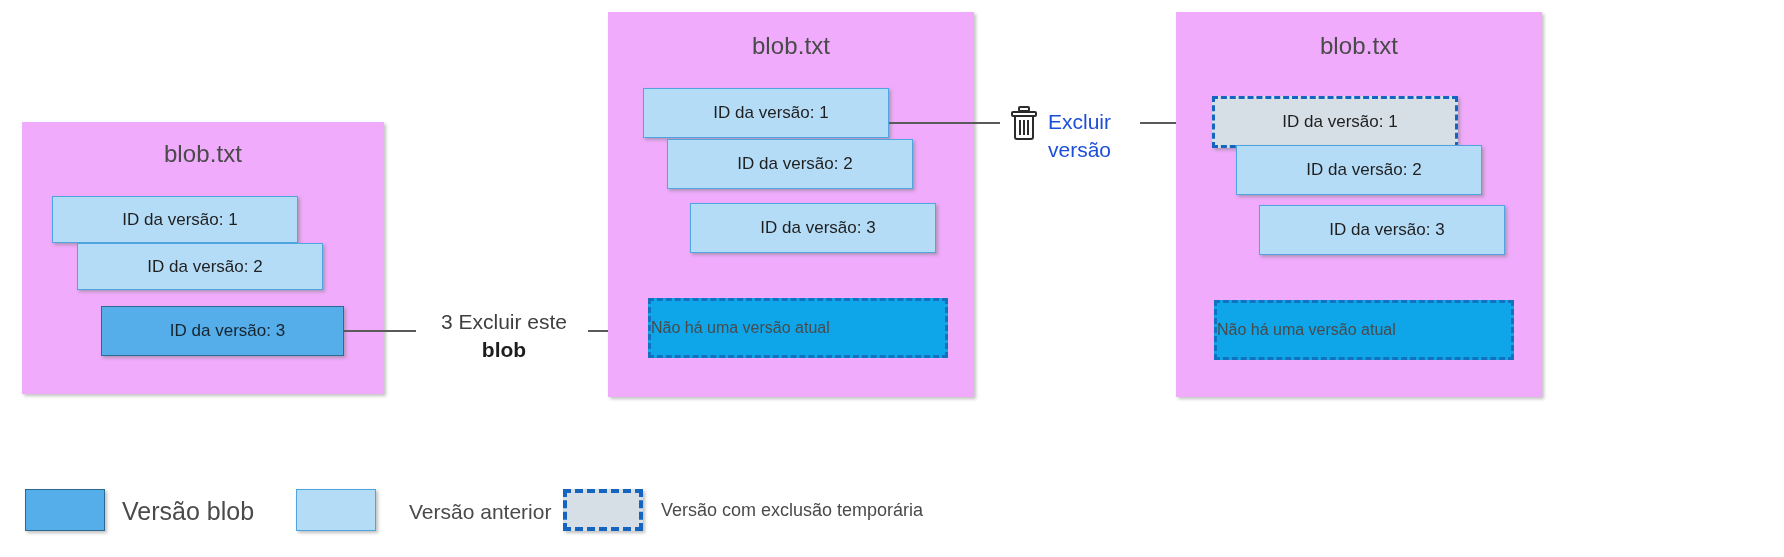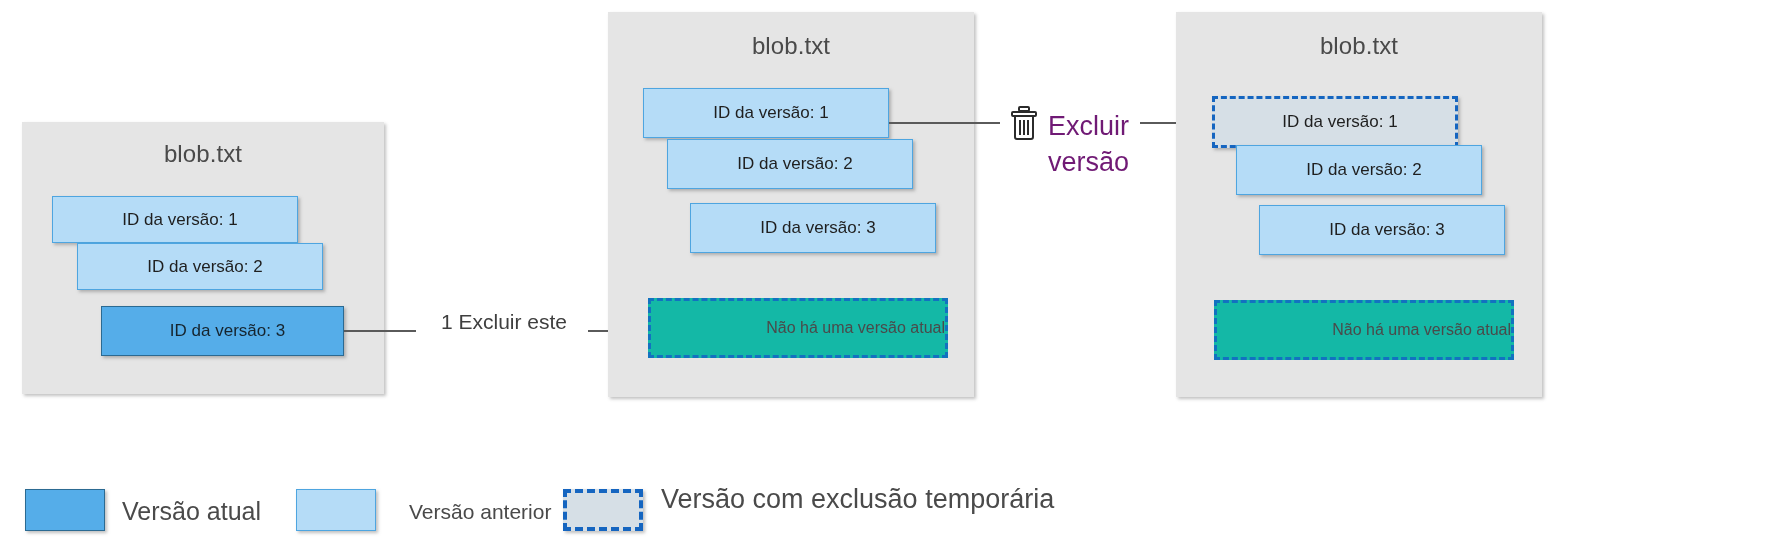--- a/index.html
+++ b/index.html
@@ -12,21 +12,21 @@
     width: 1784px;
     height: 557px;
     position: relative;
     overflow: hidden;
     color: #3c3c3c;
   }
 
   
   .panel {
     position: absolute;
-    background: #e5e5e5;
+    background: #f0abfc;
     box-shadow: 2px 2px 3px rgba(120,120,120,0.45);
   }
   .panel-title {
     position: absolute;
     left: 0;
     right: 0;
     text-align: center;
     font-size: 24px;
     color: #4a4a4a;
     letter-spacing: .1px;
@@ -57,25 +57,25 @@
     background: #d6dfe6;
     border: 3px dashed #1565c0;
     color: #1f1f1f;
     box-shadow: 2px 2px 3px rgba(130,130,130,0.55);
   }
 
   
   .noversion {
     position: absolute;
     box-sizing: border-box;
-    background: #14b8a6;
+    background: #0ea5e9;
     border: 3px dashed #1272c0;
     display: flex;
     align-items: center;
-    justify-content: flex-end;
+    justify-content: flex-start;
     font-size: 16px;
     color: #4a4a4a;
   }
 
   
   .hline {
     position: absolute;
     height: 0;
     border-top: 2px solid #5a5a5a;
   }
@@ -93,22 +93,22 @@
     font-size: 21px;
     color: #3f3f3f;
     line-height: 1.32;
     text-align: center;
     white-space: nowrap;
   }
   .steplabel .bold { font-weight: bold; color: #1d1d1d; }
 
   .actionlabel {
     position: absolute;
-    font-size: 27px;
-    color: #701a75;
+    font-size: 21px;
+    color: #1d4ed8;
     line-height: 1.35;
     white-space: nowrap;
   }
 
   
   .trash-icon { position: absolute; }
 
   
   .legend-swatch {
     position: absolute;
@@ -148,21 +148,22 @@
 <div class="vcard previous" style="left:77px; top:243px; width:246px; height:47px;">
   <span>ID da versão: 2</span>
 </div>
 <div class="vcard current" style="left:101px; top:306px; width:243px; height:50px;">
   <span>ID da versão: 3</span>
 </div>
 
 <div class="hline" style="left:344px; top:330px; width:72px;"></div>
 
 <div class="steplabel" style="left:424px; top:308px; width:160px;">
-  <div>1 Excluir este</div>
+  <div>3 Excluir este</div>
+  <div class="bold">blob</div>
 </div>
 
 <div class="hline" style="left:588px; top:330px; width:72px;"></div>
 <div class="arrowhead" style="left:657px; top:323px;"></div>
 
 <div class="panel" style="left:608px; top:12px; width:366px; height:385px;">
   <div class="panel-title" style="top:20px;">blob.txt</div>
 </div>
 
 <div class="vcard previous" style="left:643px; top:88px; width:246px; height:50px;">
@@ -212,19 +213,19 @@
 </div>
 <div class="vcard previous" style="left:1259px; top:205px; width:246px; height:50px;">
   <span>ID da versão: 3</span>
 </div>
 
 <div class="noversion" style="left:1214px; top:300px; width:300px; height:60px;">
   <span>Não há uma versão atual</span>
 </div>
 
 <div class="legend-swatch current" style="left:25px; top:489px; width:80px; height:42px;"></div>
-<div class="legend-label" style="left:122px; top:497px; font-size:25px;">Versão atual</div>
+<div class="legend-label" style="left:122px; top:497px; font-size:25px;">Versão blob</div>
 
 <div class="legend-swatch previous" style="left:296px; top:489px; width:80px; height:42px;"></div>
 <div class="legend-label" style="left:409px; top:500px; font-size:21px;">Versão anterior</div>
 
 <div class="legend-swatch softdel" style="left:563px; top:489px; width:80px; height:42px;"></div>
-<div class="legend-label" style="left:661px; top:484px; font-size:27px;">Versão com exclusão temporária</div>
+<div class="legend-label" style="left:661px; top:500px; font-size:18px;">Versão com exclusão temporária</div>
 
 </body></html>

